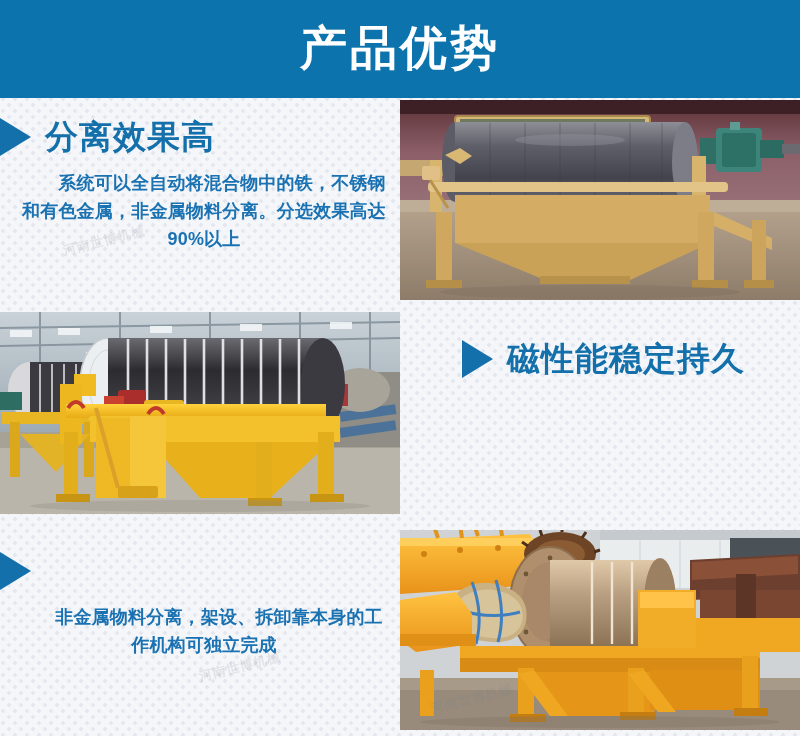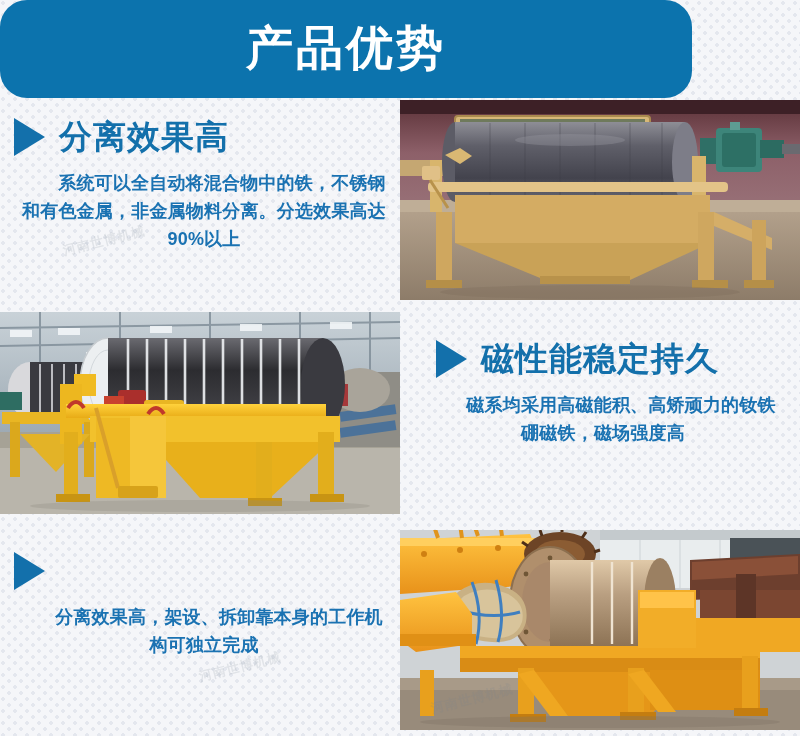--- a/index.html
+++ b/index.html
@@ -23,26 +23,25 @@
       radial-gradient(circle at 3px 3px, #e4e7ee 1.6px, rgba(228,231,238,0) 1.9px),
       radial-gradient(circle at 9px 9px, #e4e7ee 1.6px, rgba(228,231,238,0) 1.9px);
     background-size: 12px 12px, 12px 12px;
     overflow: hidden;
   }
 
   
   .banner {
     position: absolute;
     left: 0; top: 0;
-    width: 692px; height: 98px;
+    width: 800px; height: 98px;
     background: #0c73ad;
     display: flex;
     align-items: center;
     justify-content: center;
-    border-radius: 27px;
   }
   .banner-title {
     color: #ffffff;
     font-size: 47px;
     font-weight: bold;
     letter-spacing: 3px;
     line-height: 1;
     margin-top: -3px;
     white-space: nowrap;
   }
@@ -52,21 +51,20 @@
     position: absolute;
     width: 400px;
   }
   .feature-text.f1 { left: 0;   top: 118px; }
   .feature-text.f2 { left: 400px; top: 340px; }
   .feature-text.f3 { left: 0;   top: 552px; }
 
   .feature-head {
     display: flex;
     align-items: center;
-    padding-left: 14px;
   }
   .tri {
     width: 0; height: 0;
     border-top: 19px solid transparent;
     border-bottom: 19px solid transparent;
     border-left: 31px solid #1370ab;
     margin-right: 14px;
     flex: none;
   }
   .feature-title {
@@ -81,21 +79,21 @@
     margin-top: 14px;
     padding: 0 12px 0 20px;
     color: #1a72b2;
     font-size: 18px;
     font-weight: bold;
     line-height: 1.55;
     text-align: center;
     text-indent: 36px;
     letter-spacing: 0.2px;
   }
-  .feature-text.f2 .feature-head { padding-left: 36px; }
+  .feature-text.f2 .feature-head { padding-left: 62px; }
   .feature-text.f2 .feature-body { padding: 0 24px 0 30px; }
   .feature-text.f3 .feature-body { text-indent: 30px; }
 
   
   .photo {
     position: absolute;
     overflow: hidden;
   }
   .photo svg { display: block; width: 100%; height: 100%; }
   .photo1 { left: 400px; top: 100px;  width: 400px; height: 200px; }
@@ -131,28 +129,27 @@
       <span class="feature-title">分离效果高</span>
     </div>
     <div class="feature-body">系统可以全自动将混合物中的铁，不锈钢和有色金属，非金属物料分离。分选效果高达90%以上</div>
   </div>
 
   <div class="feature-text f2">
     <div class="feature-head">
       <span class="tri"></span>
       <span class="feature-title">磁性能稳定持久</span>
     </div>
-    <div class="feature-body">磁系均采用高磁能积、高矫顽力的钕铁硼磁铁，磁场强度高</div>
   </div>
 
   <div class="feature-text f3">
     <div class="feature-head">
       <span class="tri"></span>
     </div>
-    <div class="feature-body">分离效果高，架设、拆卸靠本身的工作机构可独立完成</div>
+    <div class="feature-body">非金属物料分离，架设、拆卸靠本身的工作机构可独立完成</div>
   </div>
 
   <div class="photo photo1">
     <svg viewBox="0 0 400 200" preserveAspectRatio="none">
       <defs>
         <linearGradient id="wall1" x1="0" y1="0" x2="0" y2="1">
           <stop offset="0%" stop-color="#5a3036"></stop>
           <stop offset="45%" stop-color="#8d6069"></stop>
           <stop offset="100%" stop-color="#9a747a"></stop>
         </linearGradient>

